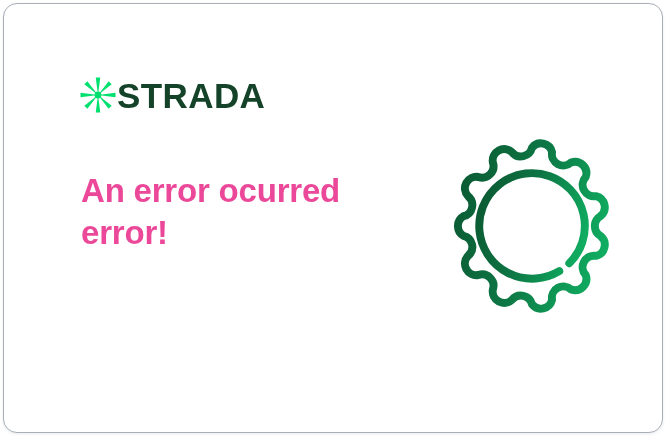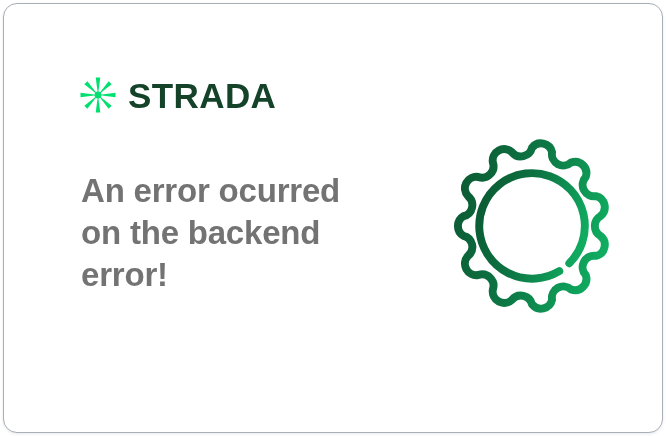--- a/index.html
+++ b/index.html
@@ -38,21 +38,20 @@
     overflow: hidden;
   }
 
   
   .brand {
     position: absolute;
     left: 75px;
     top: 69px;
     display: flex;
     align-items: center;
-    gap: 11px;
     height: 44px;
   }
   .brand-mark {
     width: 38px;
     height: 38px;
     display: block;
     flex: 0 0 auto;
   }
   .brand-name {
     font-size: 35px;
@@ -66,21 +65,21 @@
 
   
   .message {
     position: absolute;
     left: 77px;
     top: 166px;
     width: 300px;
     font-size: 33px;
     line-height: 42px;
     font-weight: bold;
-    color: #737373;
+    color: #ec4899;
     letter-spacing: -0.2px;
   }
 
   
   .gear-wrap {
     position: absolute;
     left: 440px;
     top: 134px;
     width: 176px;
     height: 176px;
@@ -117,21 +116,20 @@
             </g>
             <circle cx="50" cy="50" r="9"></circle>
           </g>
         </svg>
       </span>
       <span class="brand-name">STRADA</span>
     </div>
 
     <div class="message">
       <div>An error ocurred</div>
-      <div>on the backend</div>
       <div>error!</div>
     </div>
 
     <div class="gear-wrap">
       <svg class="gear-svg" viewBox="0 0 200 200" aria-hidden="true">
         <defs>
           <linearGradient id="gearGrad" x1="0" y1="0.35" x2="1" y2="0.65">
             <stop offset="0%" stop-color="#0b5c34"></stop>
             <stop offset="45%" stop-color="#0d7644"></stop>
             <stop offset="100%" stop-color="#10ad61"></stop>

